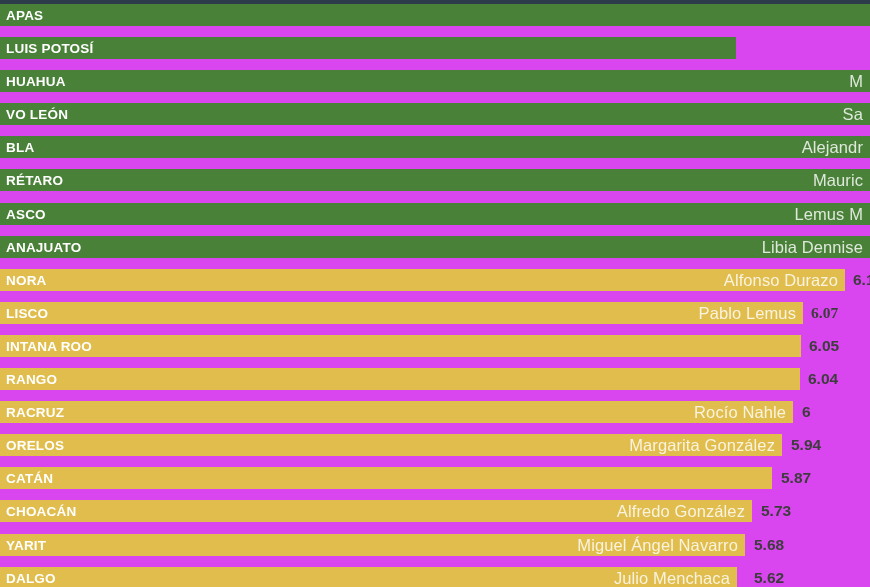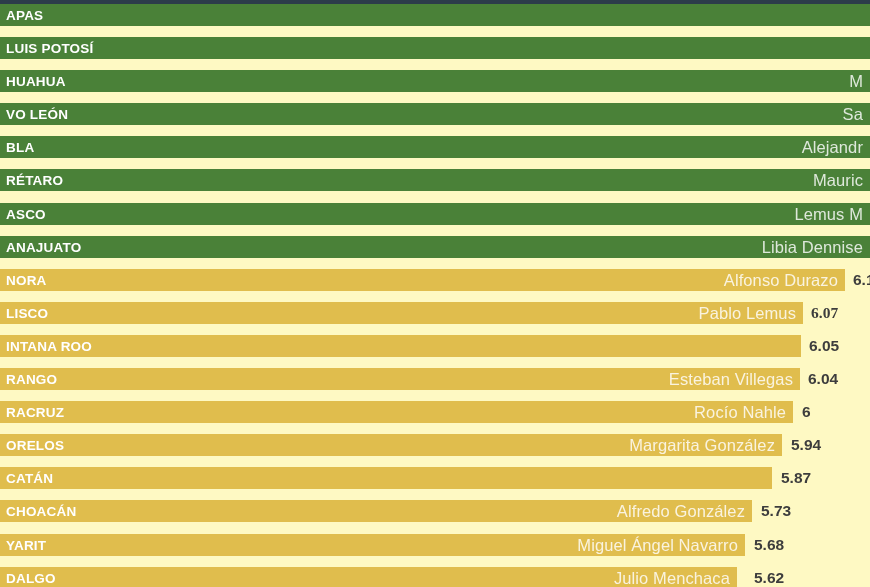--- a/index.html
+++ b/index.html
@@ -11,21 +11,21 @@
     width: 870px;
     height: 587px;
     overflow: hidden;
     font-family: "Liberation Sans", sans-serif;
     position: relative;
   }
   #chart-root {
     position: relative;
     width: 870px;
     height: 587px;
-    background: #fef9c3;
+    background: #d946ef;
     overflow: hidden;
   }
   .top-rule {
     position: absolute;
     left: 0;
     top: 0;
     width: 870px;
     height: 4px;
     background: #2c3c4a;
   }
@@ -89,21 +89,21 @@
 
 <div id="chart-root">
   <div class="top-rule"></div>
   <div class="rows" id="rows-container">
       <div class="row">
         <div class="bar green" style="width: 870px;">
           <span class="state-label">APAS</span>
         </div>
       </div>
       <div class="row">
-        <div class="bar green" style="width: 870px;">
+        <div class="bar green" style="width: 736px;">
           <span class="state-label">LUIS POTOSÍ</span>
         </div>
       </div>
       <div class="row">
         <div class="bar green" style="width: 870px;">
           <span class="person-label">M</span>
           <span class="state-label">HUAHUA</span>
         </div>
       </div>
       <div class="row">
@@ -151,21 +151,20 @@
         <span class="value-label" style="left: 811px; top: 11px; font-family: Liberation Serif, serif;">6.07</span>
       </div>
       <div class="row">
         <div class="bar gold" style="width: 801px;">
           <span class="state-label">INTANA ROO</span>
         </div>
         <span class="value-label" style="left: 809px; top: 11px;">6.05</span>
       </div>
       <div class="row">
         <div class="bar gold" style="width: 800px;">
-          <span class="person-label">Esteban Villegas</span>
           <span class="state-label">RANGO</span>
         </div>
         <span class="value-label" style="left: 808px; top: 11px;">6.04</span>
       </div>
       <div class="row">
         <div class="bar gold" style="width: 793px;">
           <span class="person-label">Rocío Nahle</span>
           <span class="state-label">RACRUZ</span>
         </div>
         <span class="value-label" style="left: 802px; top: 11px;">6</span>

